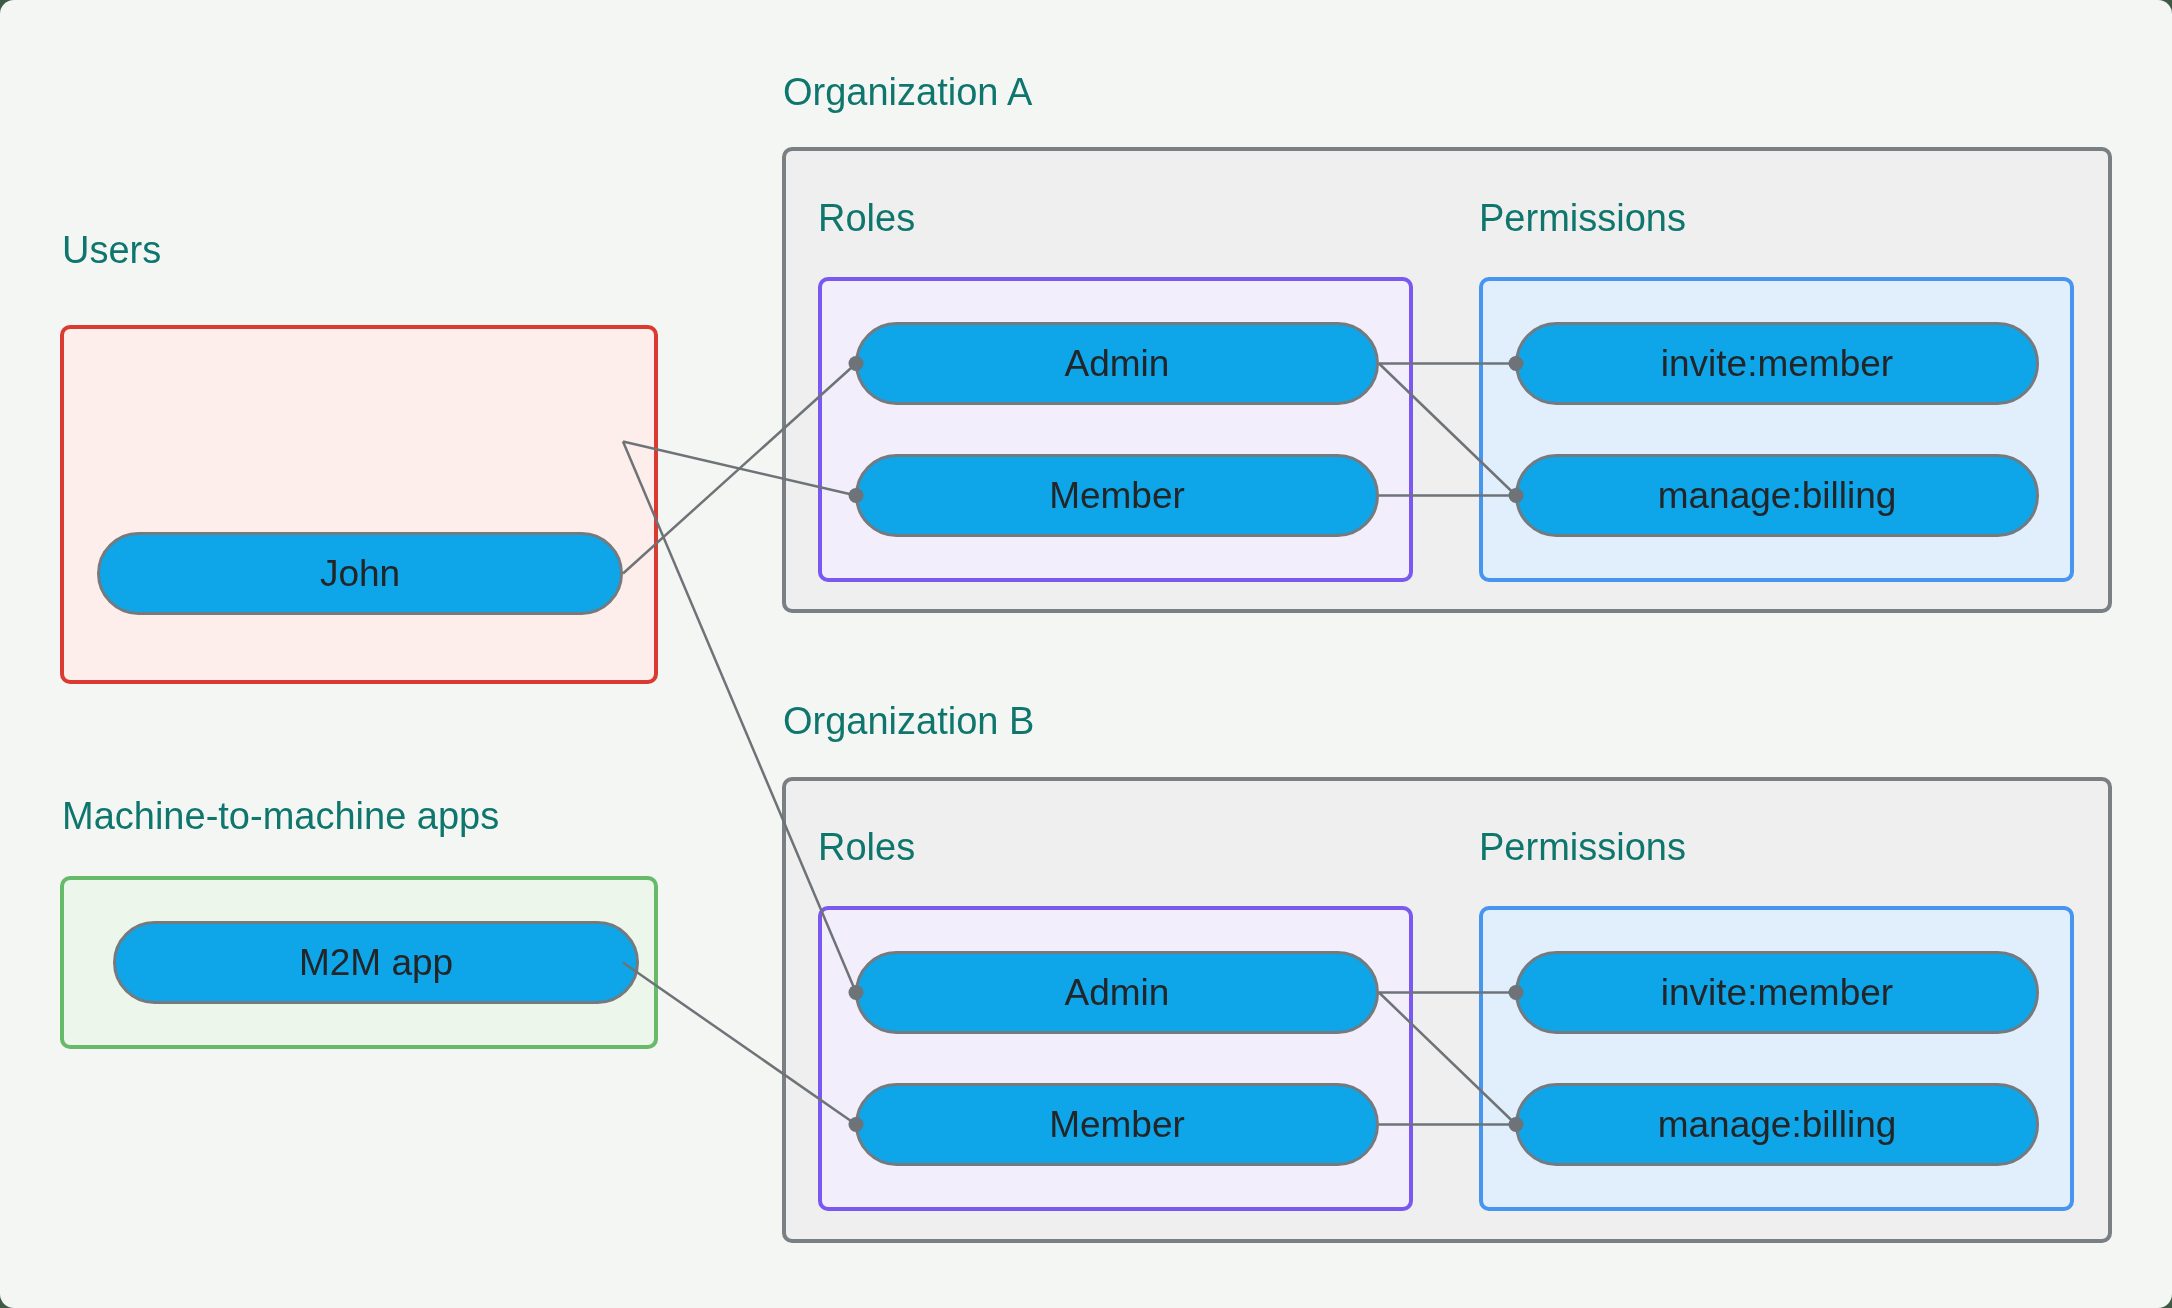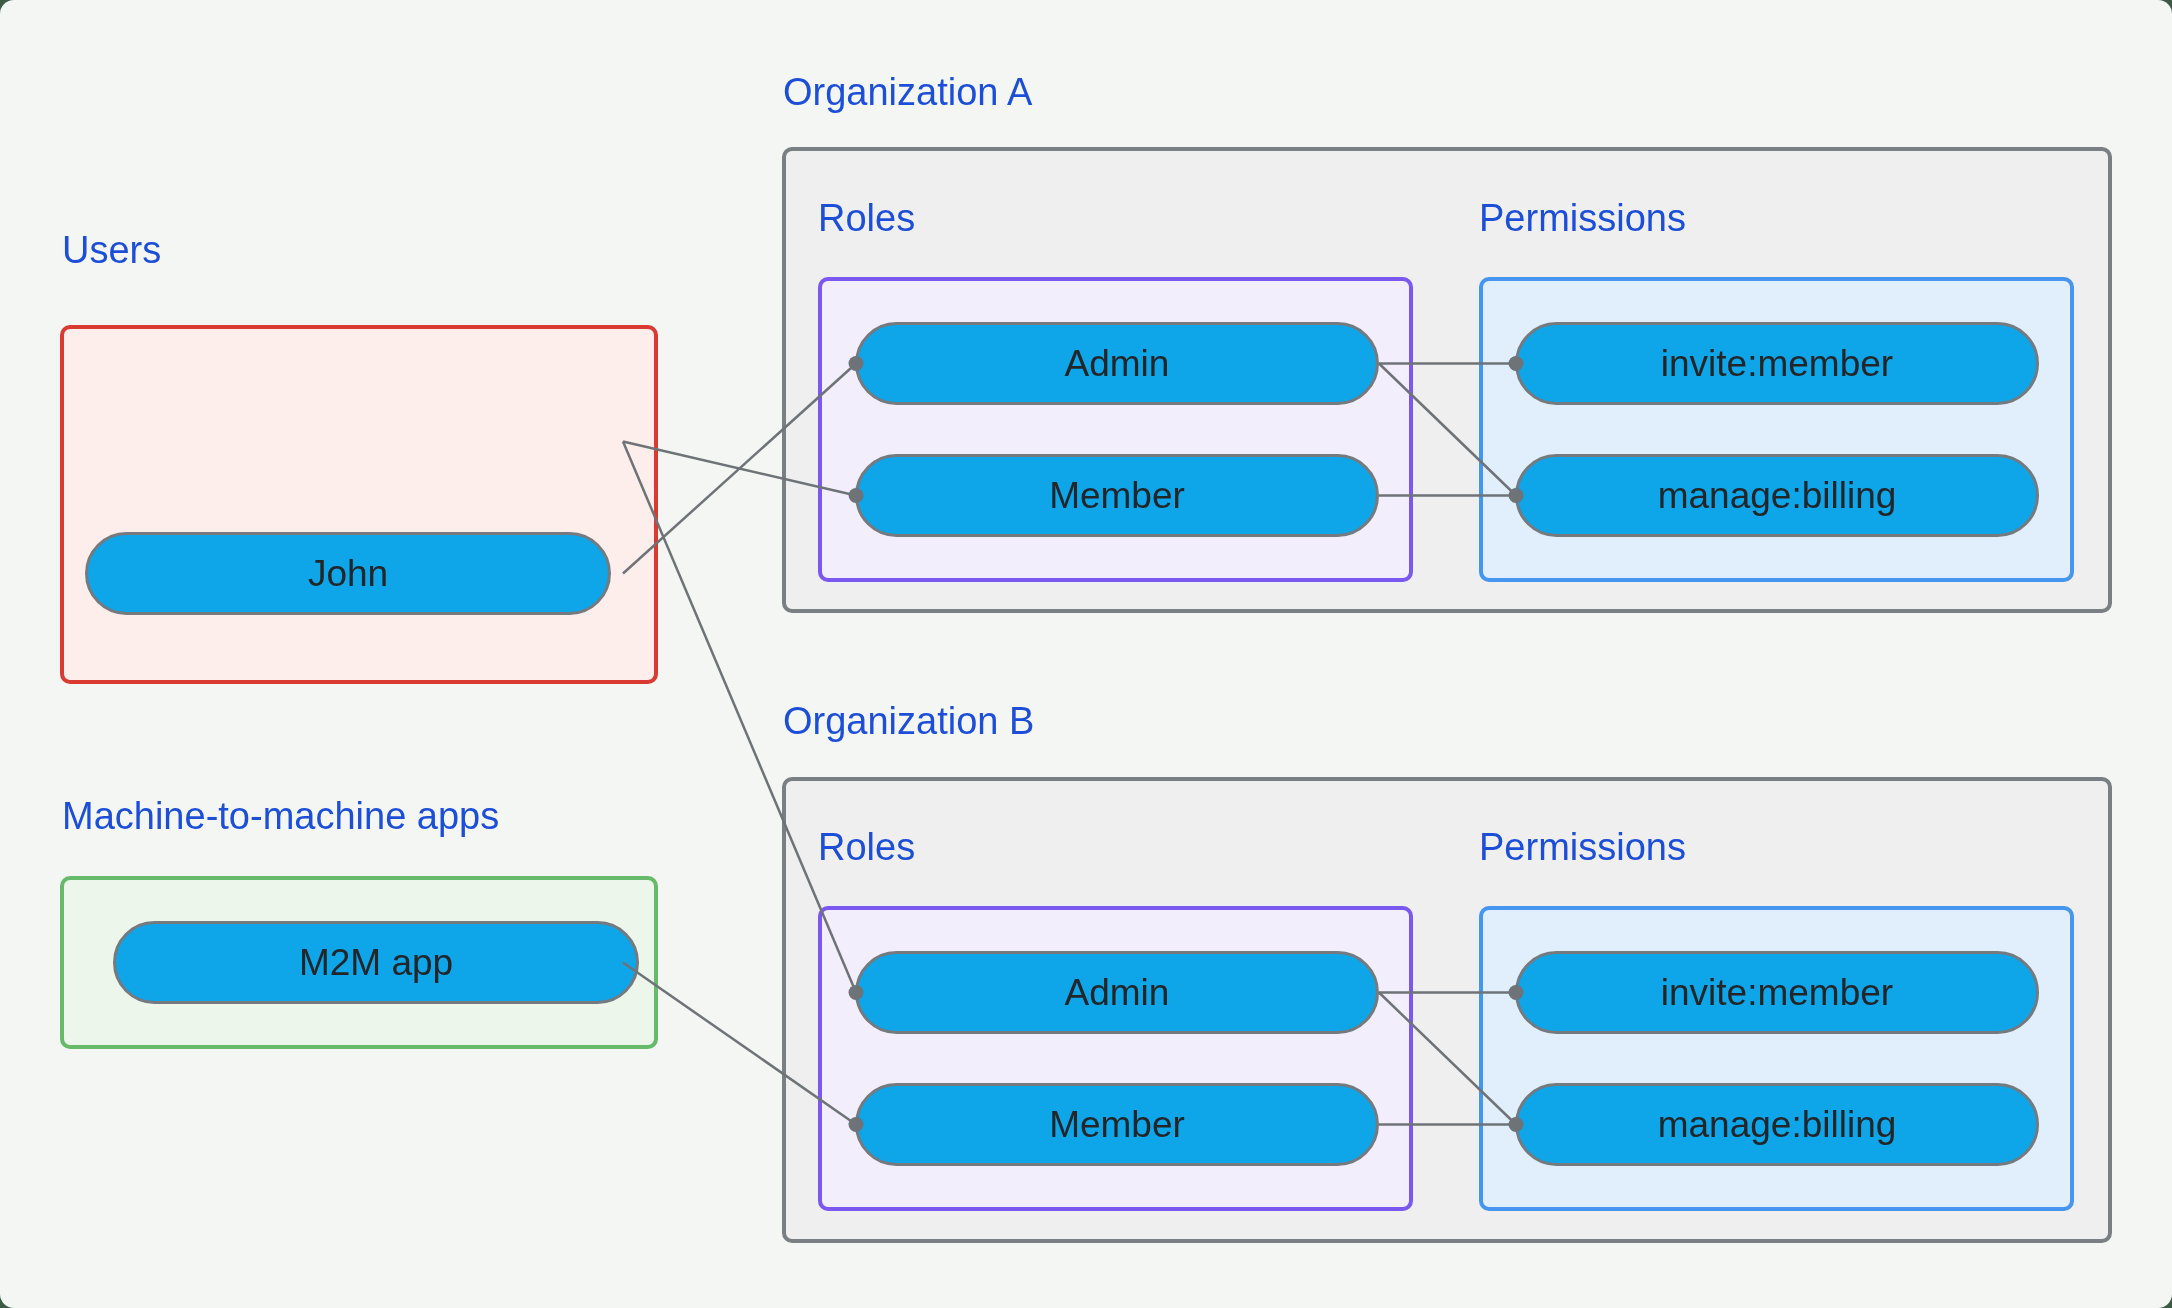--- a/index.html
+++ b/index.html
@@ -14,21 +14,21 @@
     height: 1308px;
     background: #f3f6f3;
     border-radius: 14px;
     overflow: hidden;
   }
   .abs { position: absolute; box-sizing: border-box; }
 
   .section-title {
     font-size: 38px;
     font-weight: 500;
-    color: #1d4ed8;
+    color: #0f766e;
     line-height: 1.1;
     white-space: nowrap;
   }
   .group-box {
     border-radius: 10px;
   }
   .users-box       { border: 4px solid #d93a31; background: #fdeeec; }
   .m2m-box         { border: 4px solid #68ba6b; background: #ecf6eb; }
   .org-box         { border: 4px solid #7a7f83; background: #eeefee; border-radius: 10px; }
   .roles-box       { border: 4px solid #7b58f0; background: #f3eefc; }
@@ -57,21 +57,21 @@
     pointer-events: none;
   }
 </style>
 </head>
 <body>
 
 <div class="canvas">
 
   <div class="abs section-title" style="left:62px; top:230px;">Users</div>
   <div class="abs group-box users-box" style="left:60px; top:325px; width:598px; height:359px;"></div>
-  <div class="abs pill pill-wide" style="left:85px; top:532px;">John</div>
+  <div class="abs pill pill-wide" style="left:97px; top:532px;">John</div>
 
   <div class="abs section-title" style="left:62px; top:796px;">Machine-to-machine apps</div>
   <div class="abs group-box m2m-box" style="left:60px; top:876px; width:598px; height:173px;"></div>
   <div class="abs pill pill-wide" style="left:113px; top:921px;">M2M app</div>
 
   <div class="abs section-title" style="left:783px; top:72px;">Organization A</div>
   <div class="abs org-box" style="left:782px; top:147px; width:1330px; height:466px;"></div>
   <div class="abs section-title" style="left:818px; top:198px;">Roles</div>
   <div class="abs group-box roles-box" style="left:818px; top:277px; width:595px; height:305px;"></div>
   <div class="abs pill" style="left:855px; top:322px;">Admin</div>

